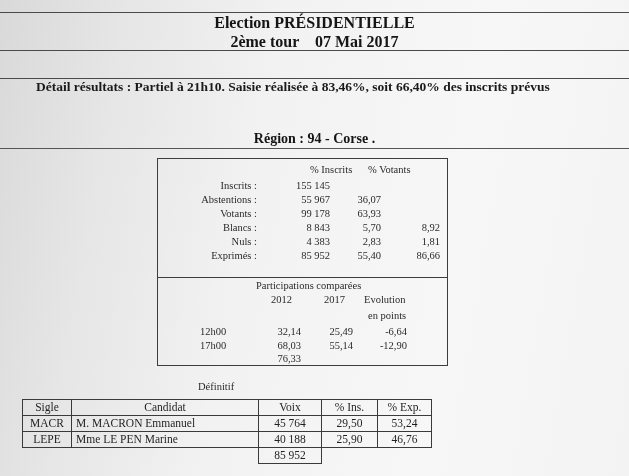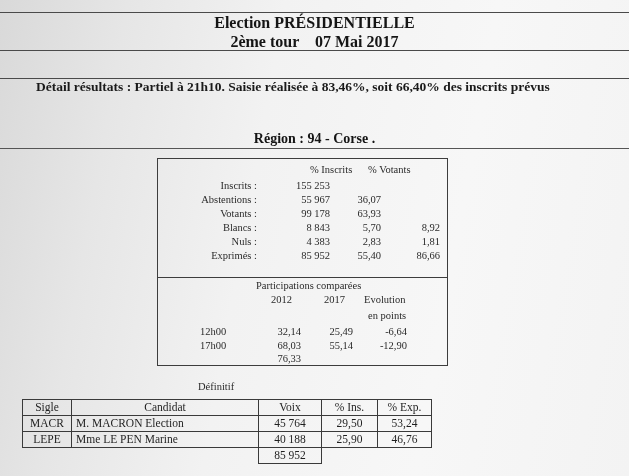--- a/index.html
+++ b/index.html
@@ -107,21 +107,21 @@
 
 <div class="region">Région : 94 - Corse .</div>
 <div class="hline" style="top:148px; background:#555;"></div>
 
 <div class="stats-box">
 
   <div class="cell" style="left:152px; top:5px;">% Inscrits</div>
   <div class="cell" style="left:210px; top:5px;">% Votants</div>
 
   <div class="cell r" style="right:190px; top:21px;">Inscrits :</div>
-  <div class="cell r" style="right:117px; top:21px;">155 253</div>
+  <div class="cell r" style="right:117px; top:21px;">155 145</div>
 
   <div class="cell r" style="right:190px; top:35px;">Abstentions :</div>
   <div class="cell r" style="right:117px; top:35px;">55 967</div>
   <div class="cell r" style="right:66px; top:35px;">36,07</div>
 
   <div class="cell r" style="right:190px; top:49px;">Votants :</div>
   <div class="cell r" style="right:117px; top:49px;">99 178</div>
   <div class="cell r" style="right:66px; top:49px;">63,93</div>
 
   <div class="cell r" style="right:190px; top:63px;">Blancs :</div>
@@ -165,21 +165,21 @@
   <tbody>
       <tr>
     <th style="width:40px;">Sigle</th>
     <th style="width:178px;">Candidat</th>
     <th style="width:54px;">Voix</th>
     <th style="width:47px;">% Ins.</th>
     <th style="width:45px;">% Exp.</th>
   </tr>
   <tr>
     <td class="c">MACR</td>
-    <td>M. MACRON Election</td>
+    <td>M. MACRON Emmanuel</td>
     <td class="c">45 764</td>
     <td class="c">29,50</td>
     <td class="c">53,24</td>
   </tr>
   <tr>
     <td class="c">LEPE</td>
     <td>Mme LE PEN Marine</td>
     <td class="c">40 188</td>
     <td class="c">25,90</td>
     <td class="c">46,76</td>

